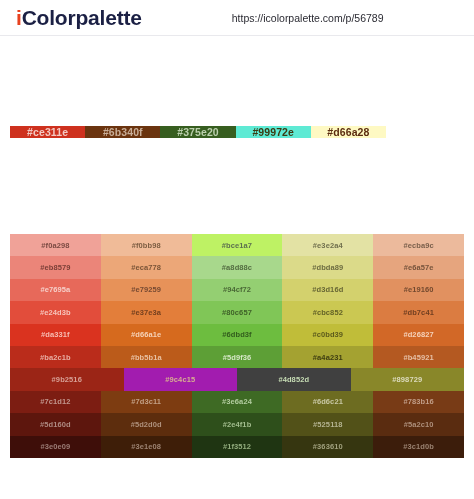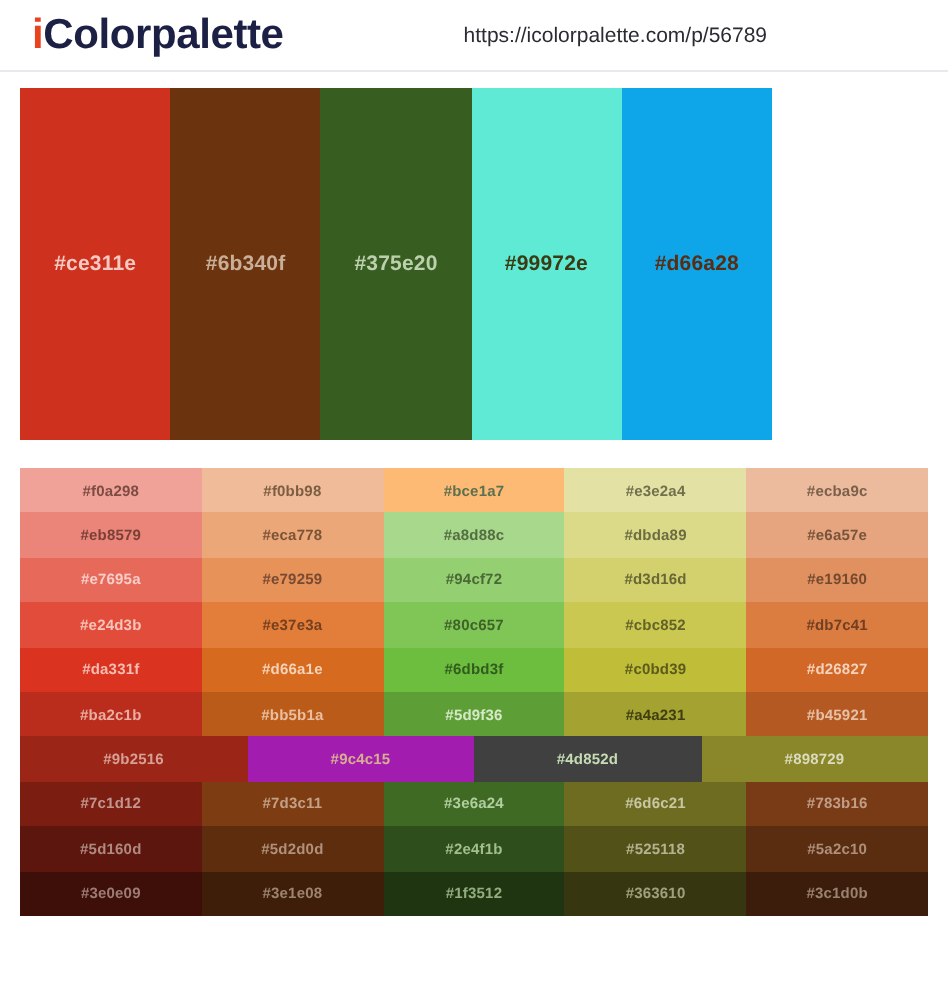--- a/index.html
+++ b/index.html
@@ -52,20 +52,21 @@
 
   
   .band-wrap {
     padding: 8px 10px 0 10px;
     box-sizing: border-box;
   }
   .band {
     display: flex;
     height: 176px;
     width: 376px;
+    align-items: center;
   }
   .band-cell {
     flex: 1 1 0;
     display: flex;
     align-items: center;
     justify-content: center;
     box-sizing: border-box;
   }
   .band-label {
     font-size: 10.5px;
@@ -124,36 +125,36 @@
         </div>
         <div class="band-cell" style="background: rgb(107, 52, 15);">
           <span class="band-label" style="color: rgb(201, 174, 152);">#6b340f</span>
         </div>
         <div class="band-cell" style="background: rgb(55, 94, 32);">
           <span class="band-label" style="color: rgb(188, 208, 174);">#375e20</span>
         </div>
         <div class="band-cell" style="background: #5eead4;">
           <span class="band-label" style="color: rgb(59, 58, 18);">#99972e</span>
         </div>
-        <div class="band-cell" style="background: #0ea5e9;">
+        <div class="band-cell" style="background: #fef9c3;">
           <span class="band-label" style="color: rgb(91, 44, 16);">#d66a28</span>
         </div>
       </div>
   </div>
 
   <div class="grid-wrap">
     <div class="grid">
         <div class="grid-row">
           <div class="grid-cell" style="background: rgb(240, 162, 152);">
             <span class="grid-label" style="color: rgb(124, 75, 67);">#f0a298</span>
           </div>
           <div class="grid-cell" style="background: rgb(240, 187, 152);">
             <span class="grid-label" style="color: rgb(125, 94, 67);">#f0bb98</span>
           </div>
-          <div class="grid-cell" style="background: #fdba74;">
+          <div class="grid-cell" style="background: #bef264;">
             <span class="grid-label" style="color: rgb(92, 112, 79);">#bce1a7</span>
           </div>
           <div class="grid-cell" style="background: rgb(227, 226, 164);">
             <span class="grid-label" style="color: rgb(113, 112, 78);">#e3e2a4</span>
           </div>
           <div class="grid-cell" style="background: rgb(236, 186, 156);">
             <span class="grid-label" style="color: rgb(122, 95, 75);">#ecba9c</span>
           </div>
         </div>
         <div class="grid-row">

